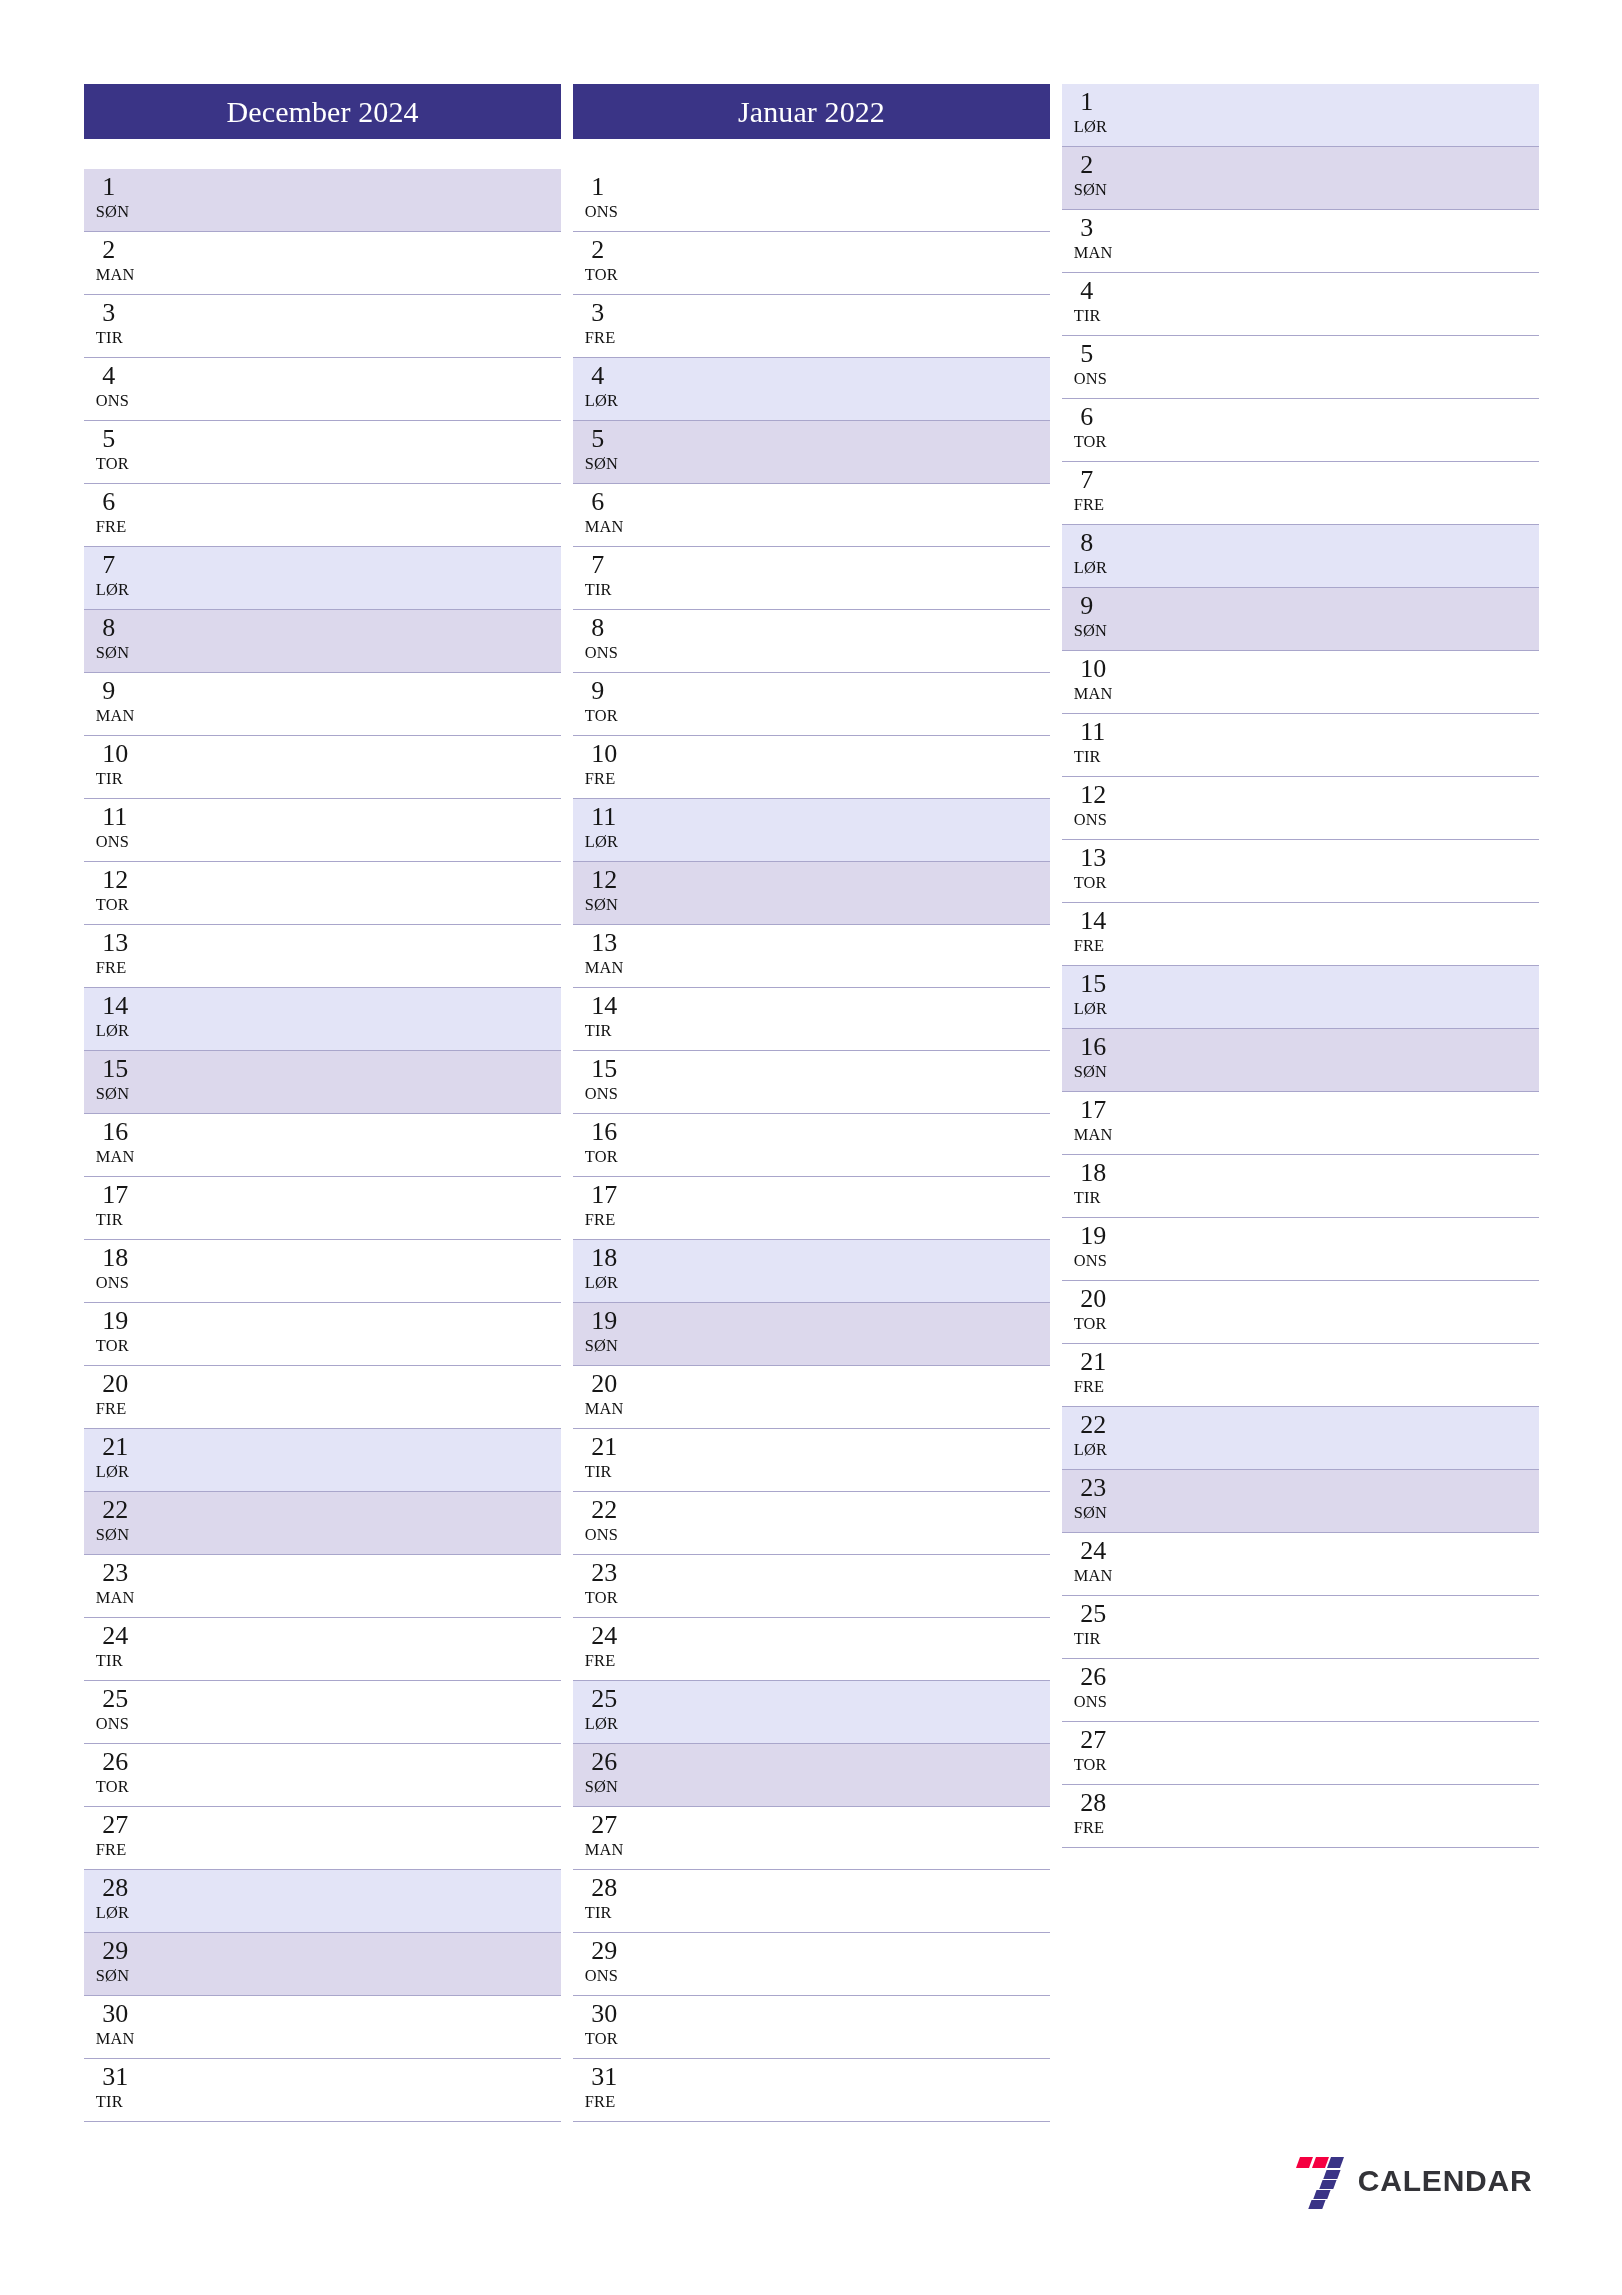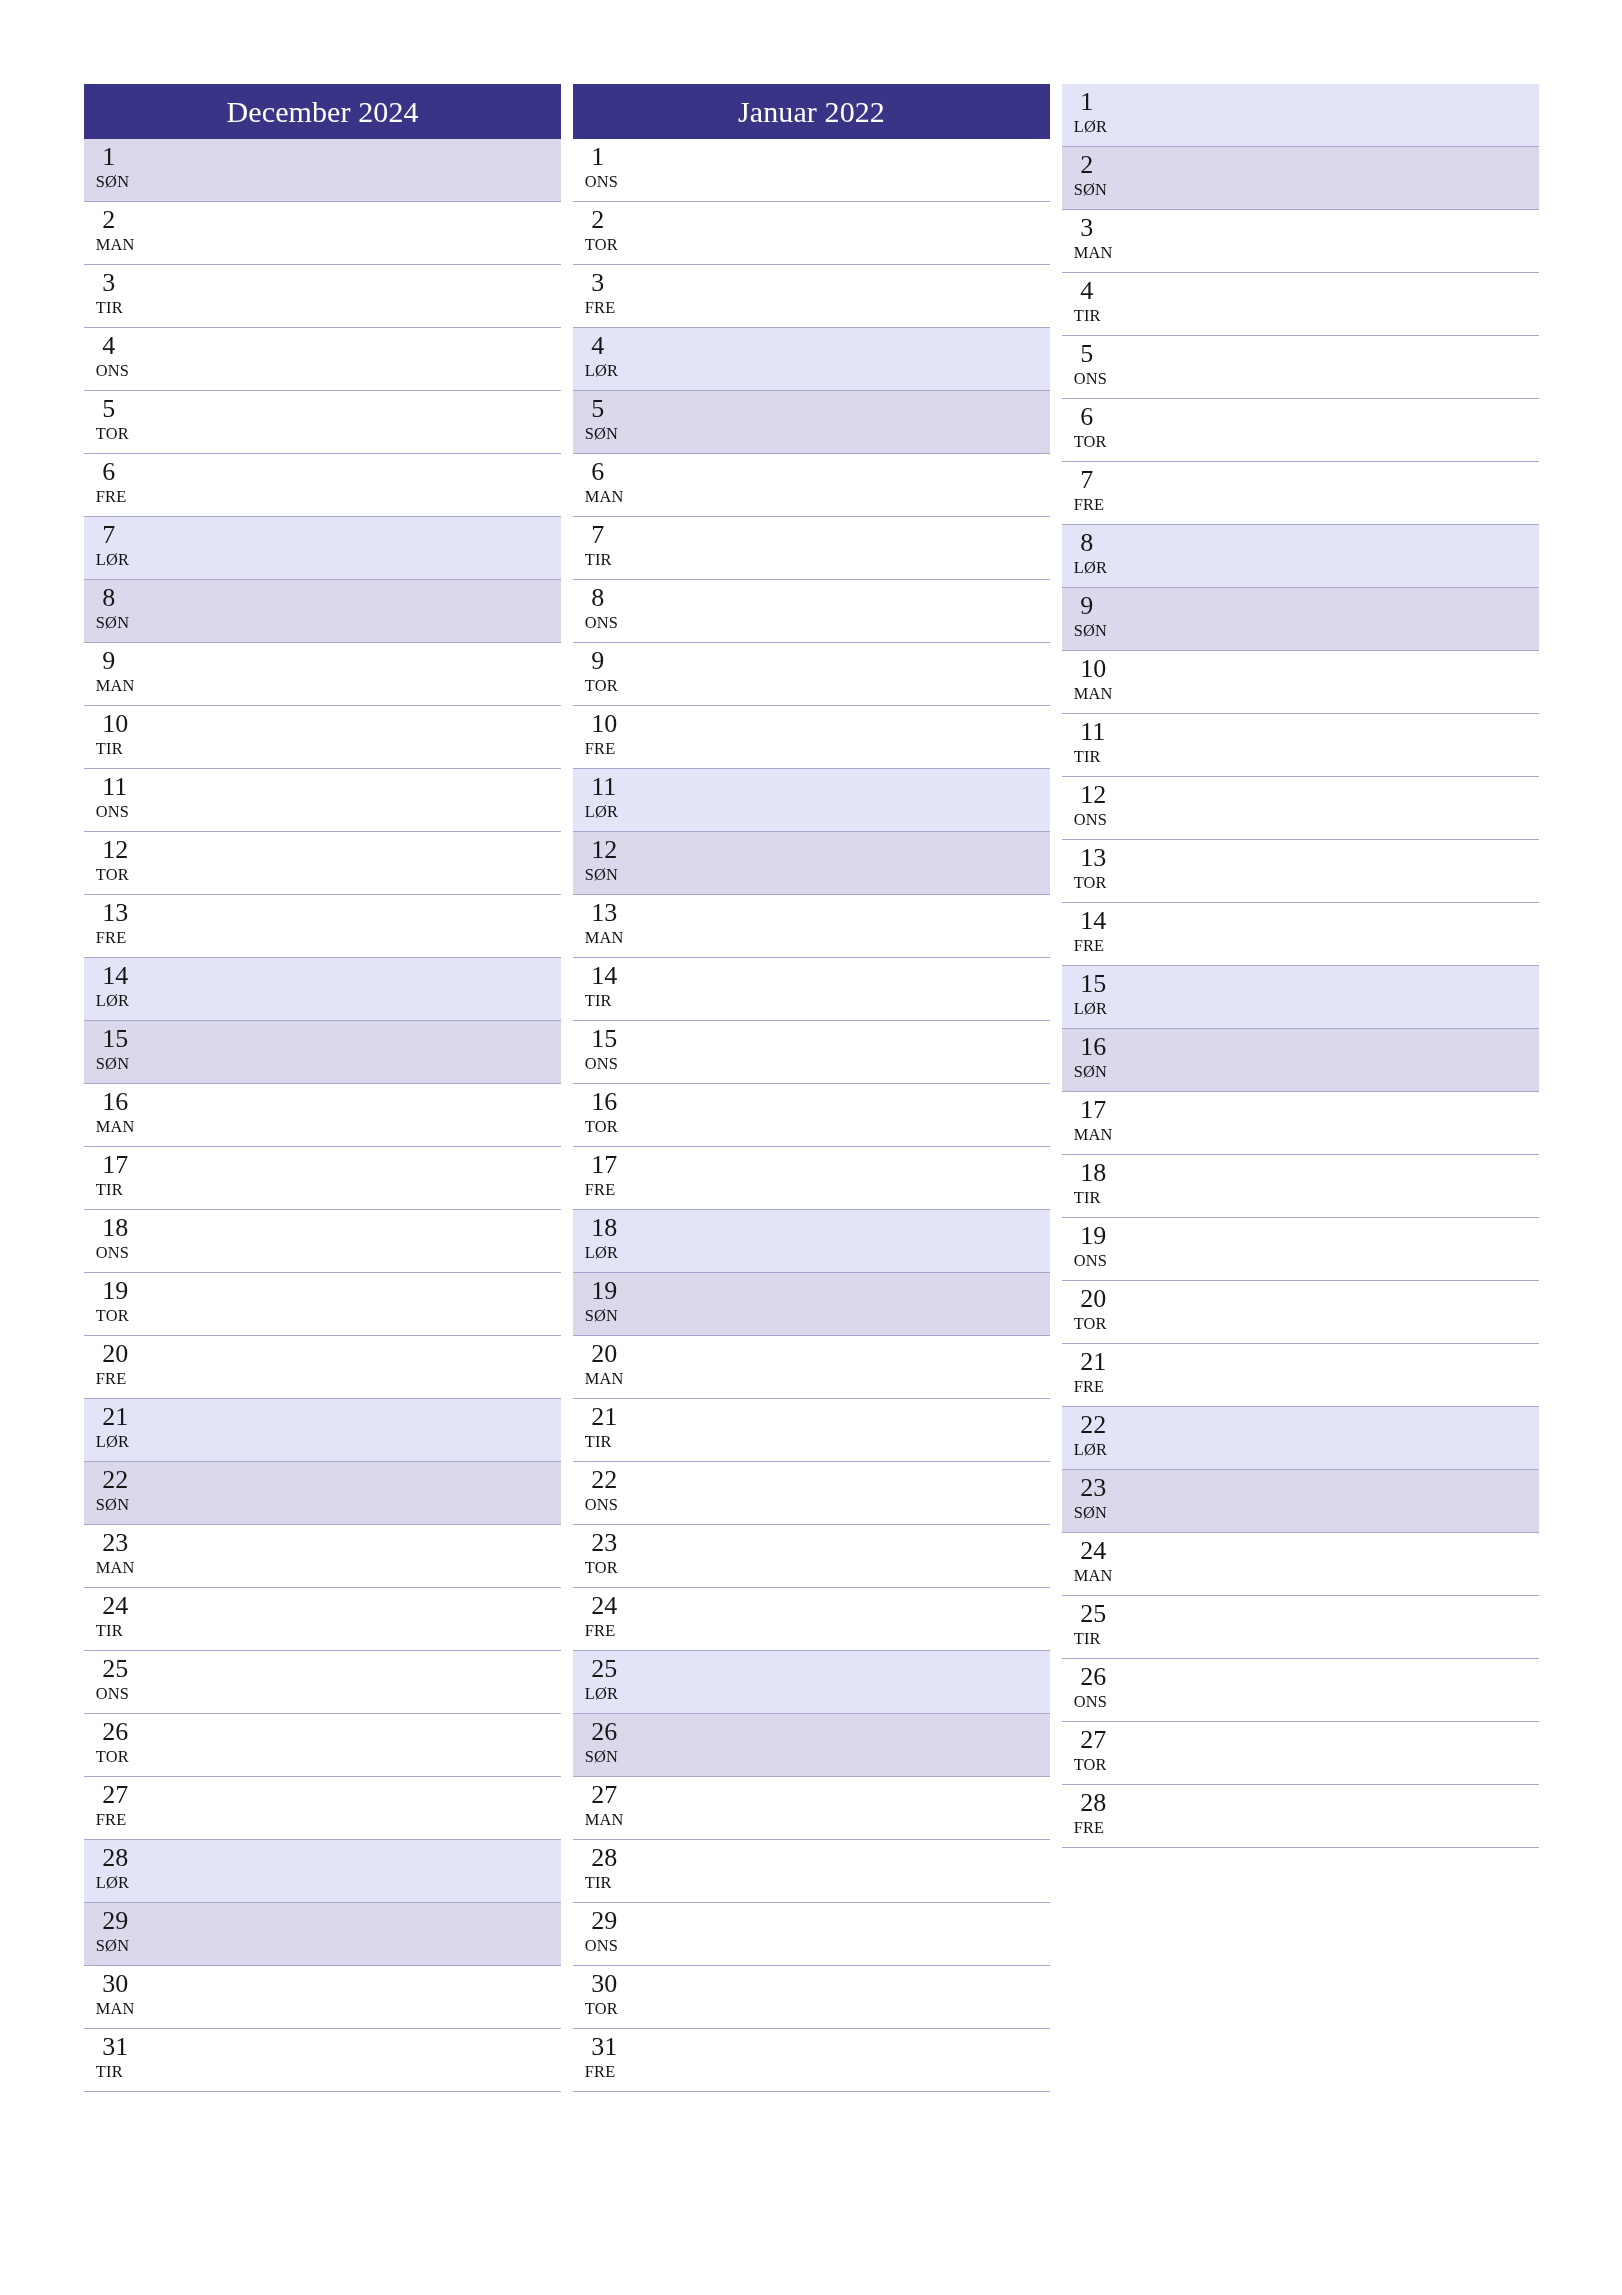--- a/index.html
+++ b/index.html
@@ -29,20 +29,21 @@
     align-items: flex-start;
     gap: 11.8px;
     width: 1455px;
   }
 
   .month-col {
     flex: 1 1 0;
     min-width: 0;
     display: flex;
     flex-direction: column;
+    gap: 30px;
   }
 
   .month-header {
     background: #3a3486;
     color: #ffffff;
     text-align: center;
     font-family: "Liberation Serif", "DejaVu Serif", serif;
     font-size: 30px;
     line-height: 55px;
     height: 55px;
@@ -496,14 +497,26 @@
             <div class="day-dow">TOR</div>
           </div>
           <div class="day-row">
             <div class="day-num">28</div>
             <div class="day-dow">FRE</div>
           </div>
         </div>
       </div>
     </div>
 
+  <div class="logo-wrap" id="logo-wrap">
+    <div class="logo-mark" id="logo-mark">
+        <span style="left: 2.6px; top: 1.3px; width: 13px; height: 11px; background: rgb(245, 0, 64);"></span>
+        <span style="left: 18.3px; top: 1.3px; width: 13px; height: 11px; background: rgb(245, 0, 64);"></span>
+        <span style="left: 34px; top: 1.3px; width: 13px; height: 11px; background: rgb(58, 52, 134);"></span>
+        <span style="left: 30px; top: 14.4px; width: 14.4px; height: 8.5px; background: rgb(58, 52, 134);"></span>
+        <span style="left: 25.5px; top: 24px; width: 14.4px; height: 8.5px; background: rgb(58, 52, 134);"></span>
+        <span style="left: 20px; top: 34px; width: 14.4px; height: 8.5px; background: rgb(58, 52, 134);"></span>
+        <span style="left: 15px; top: 44px; width: 14.4px; height: 8.5px; background: rgb(58, 52, 134);"></span>
+      </div>
+    <div class="logo-text">CALENDAR</div>
+  </div>
 </div>
 
 
 </body></html>

